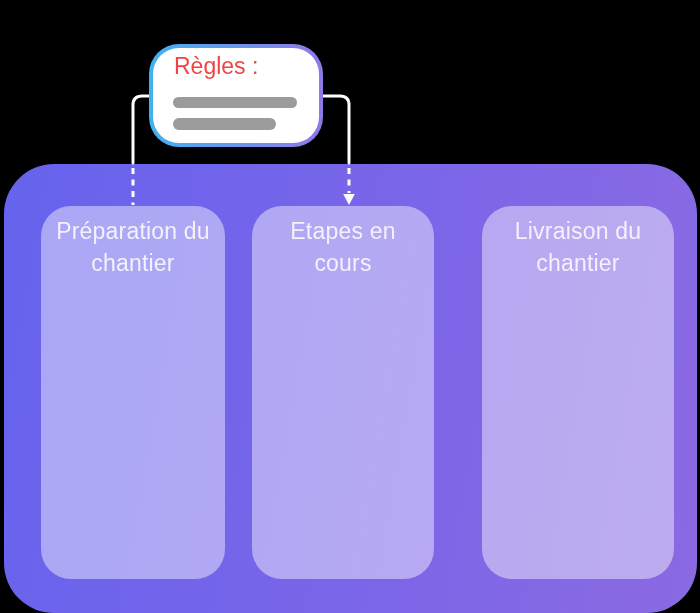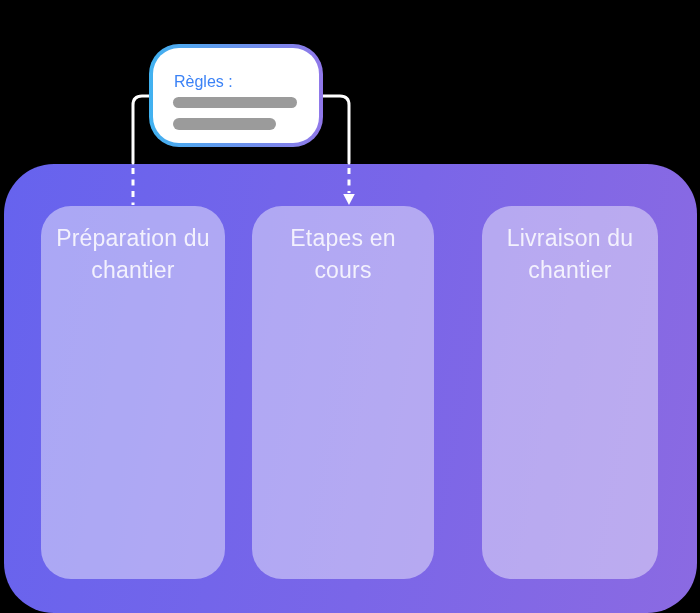--- a/index.html
+++ b/index.html
@@ -27,23 +27,23 @@
   
   .column {
     position: absolute;
     top: 42px;
     height: 373px;
     border-radius: 30px;
     background: rgba(255, 255, 255, 0.44);
   }
   .column-1 { left: 37px;  width: 184px; }
   .column-2 { left: 248px; width: 182px; }
-  .column-3 { left: 478px; width: 176px; }
+  .column-3 { left: 478px; width: 192px; }
   .column-title {
-    margin-top: 16px;
+    margin-top: 9px;
     padding: 0 8px;
     text-align: center;
     color: #f3f1fd;
     font-size: 23px;
     line-height: 32px;
     font-weight: 400;
     white-space: pre-line;
     letter-spacing: 0.2px;
   }
 
@@ -61,23 +61,23 @@
   .callout-inner {
     position: relative;
     width: 100%;
     height: 100%;
     border-radius: 26px;
     background: #ffffff;
   }
   .callout-title {
     position: absolute;
     left: 21px;
-    top: 20px;
-    color: #3b82f6;
-    font-size: 16px;
+    top: 4px;
+    color: #ef4444;
+    font-size: 23px;
     line-height: 28px;
     font-weight: 500;
   }
   .bar {
     position: absolute;
     left: 20px;
     height: 11px;
     border-radius: 6px;
     background: #9b9b9b;
   }

